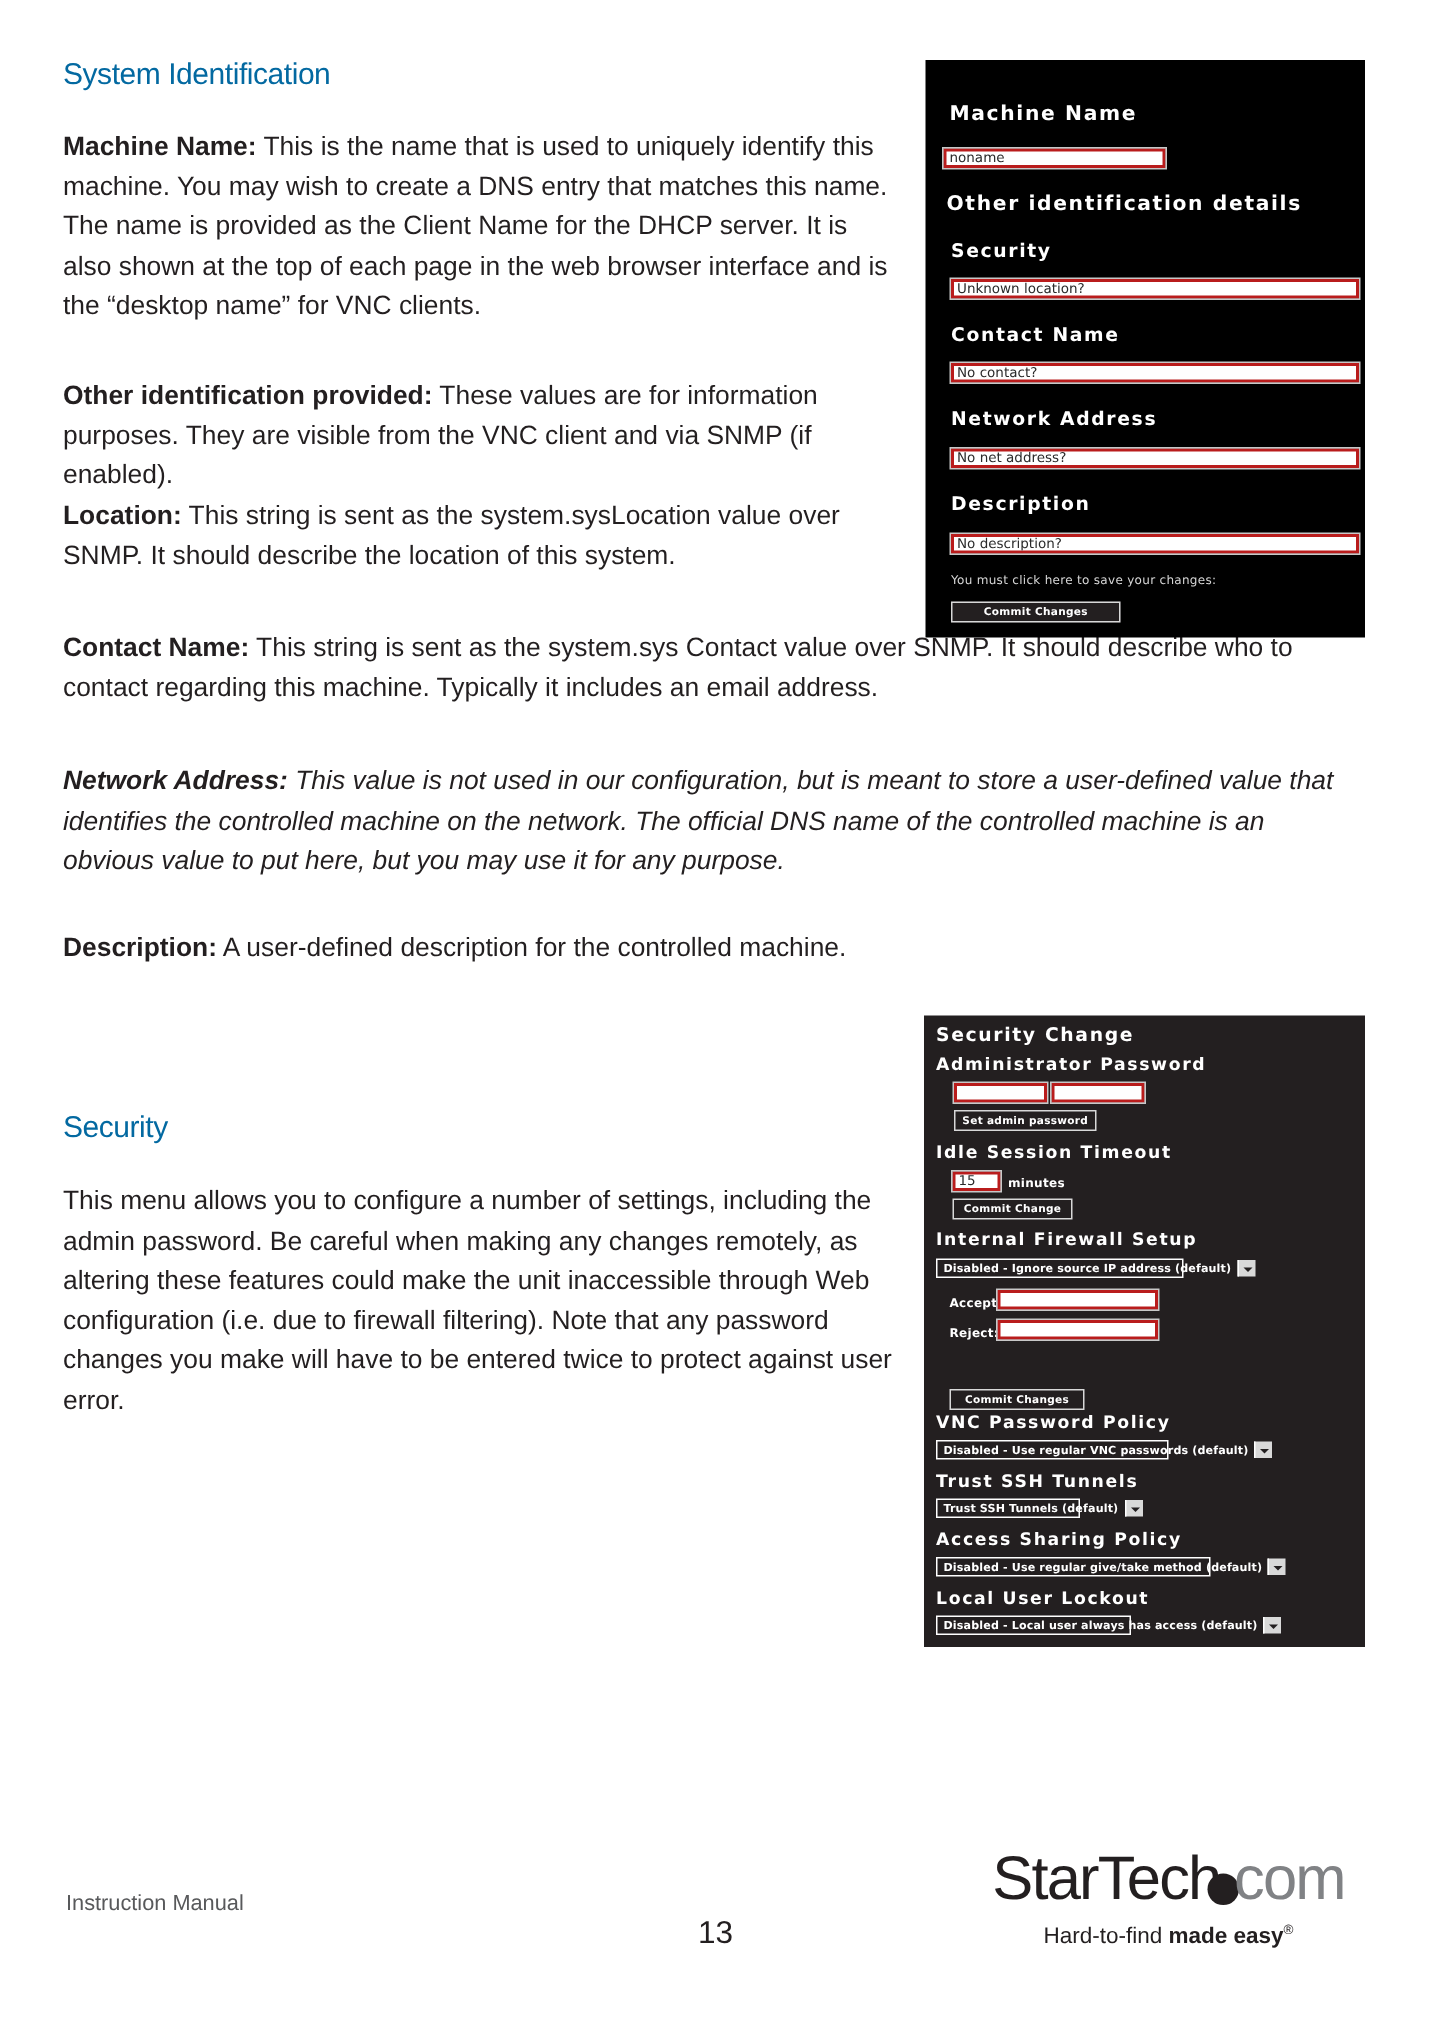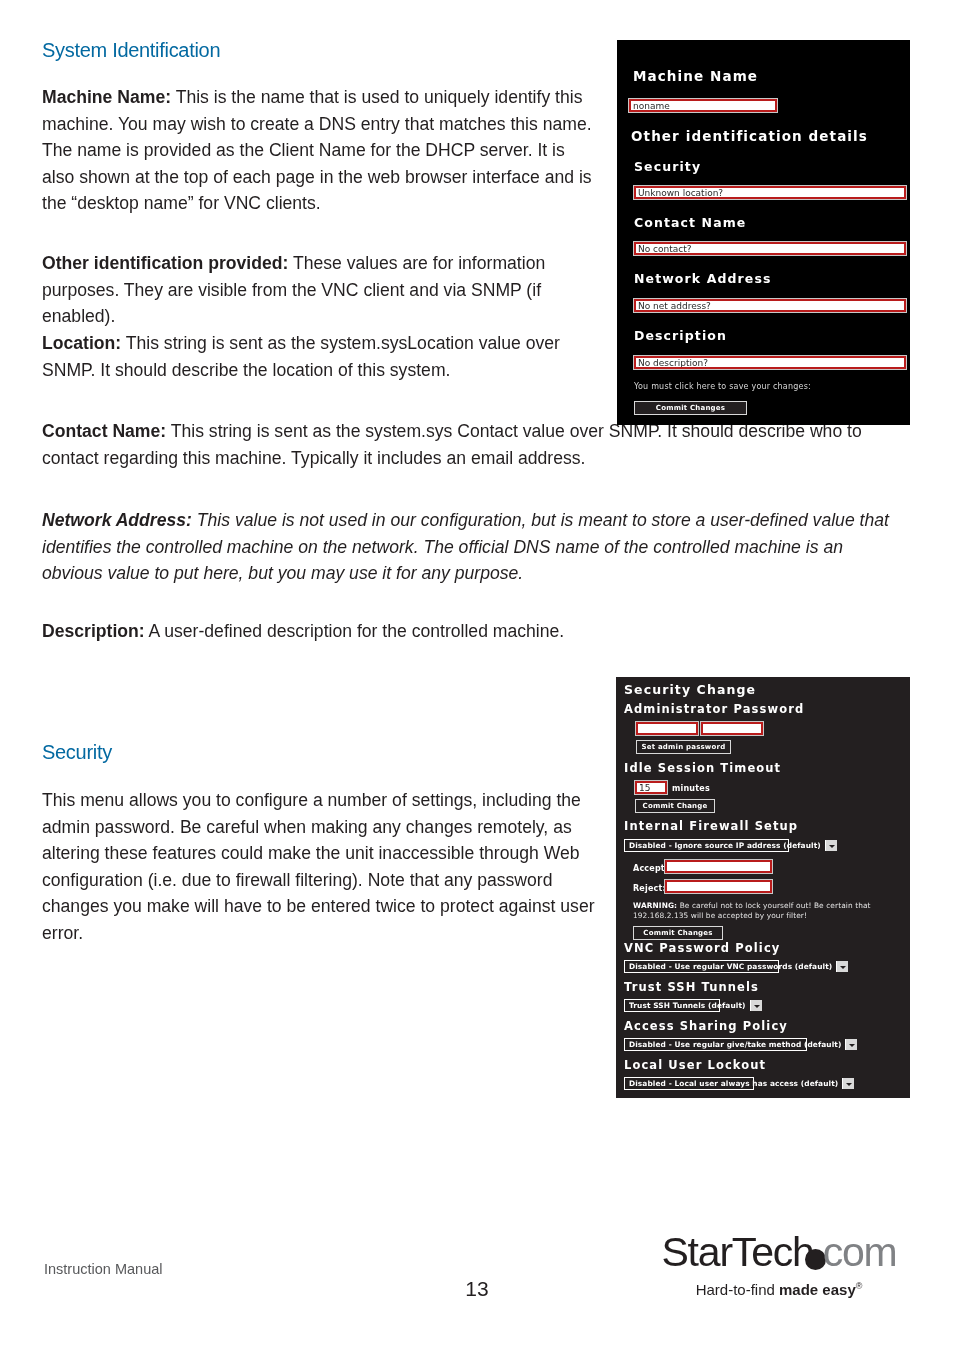--- a/index.html
+++ b/index.html
@@ -246,21 +246,20 @@
       <span class="sel-text">Disabled - Ignore source IP address (default)</span>
       <span class="sel-arrow"></span>
     </div>
 
     <div class="inline-lbl" style="position:absolute;left:17px;top:187px;">Accept:</div>
     <input class="txt" style="position: absolute; left: 49px; top: 183px; width: 107px;" value="">
 
     <div class="inline-lbl" style="position:absolute;left:17px;top:207px;">Reject:</div>
     <input class="txt" style="position: absolute; left: 49px; top: 203px; width: 107px;" value="">
 
-    <div class="warn" style="position:absolute;left:17px;top:224px;width:264px;"><b>WARNING:</b><span> Be careful not to lock yourself out! Be certain that 192.168.2.135 will be accepted by your filter!</span></div>
 
     <div class="btn" style="position:absolute;left:17px;top:249px;width:90px;">Commit Changes</div>
 
     <div class="hdr h-sm" style="position:absolute;left:8px;top:264px;">VNC Password Policy</div>
     <div class="sel" style="position:absolute;left:8px;top:283px;width:155px;">
       <span class="sel-text">Disabled - Use regular VNC passwords (default)</span>
       <span class="sel-arrow"></span>
     </div>
 
     <div class="hdr h-sm" style="position:absolute;left:8px;top:303px;">Trust SSH Tunnels</div>

